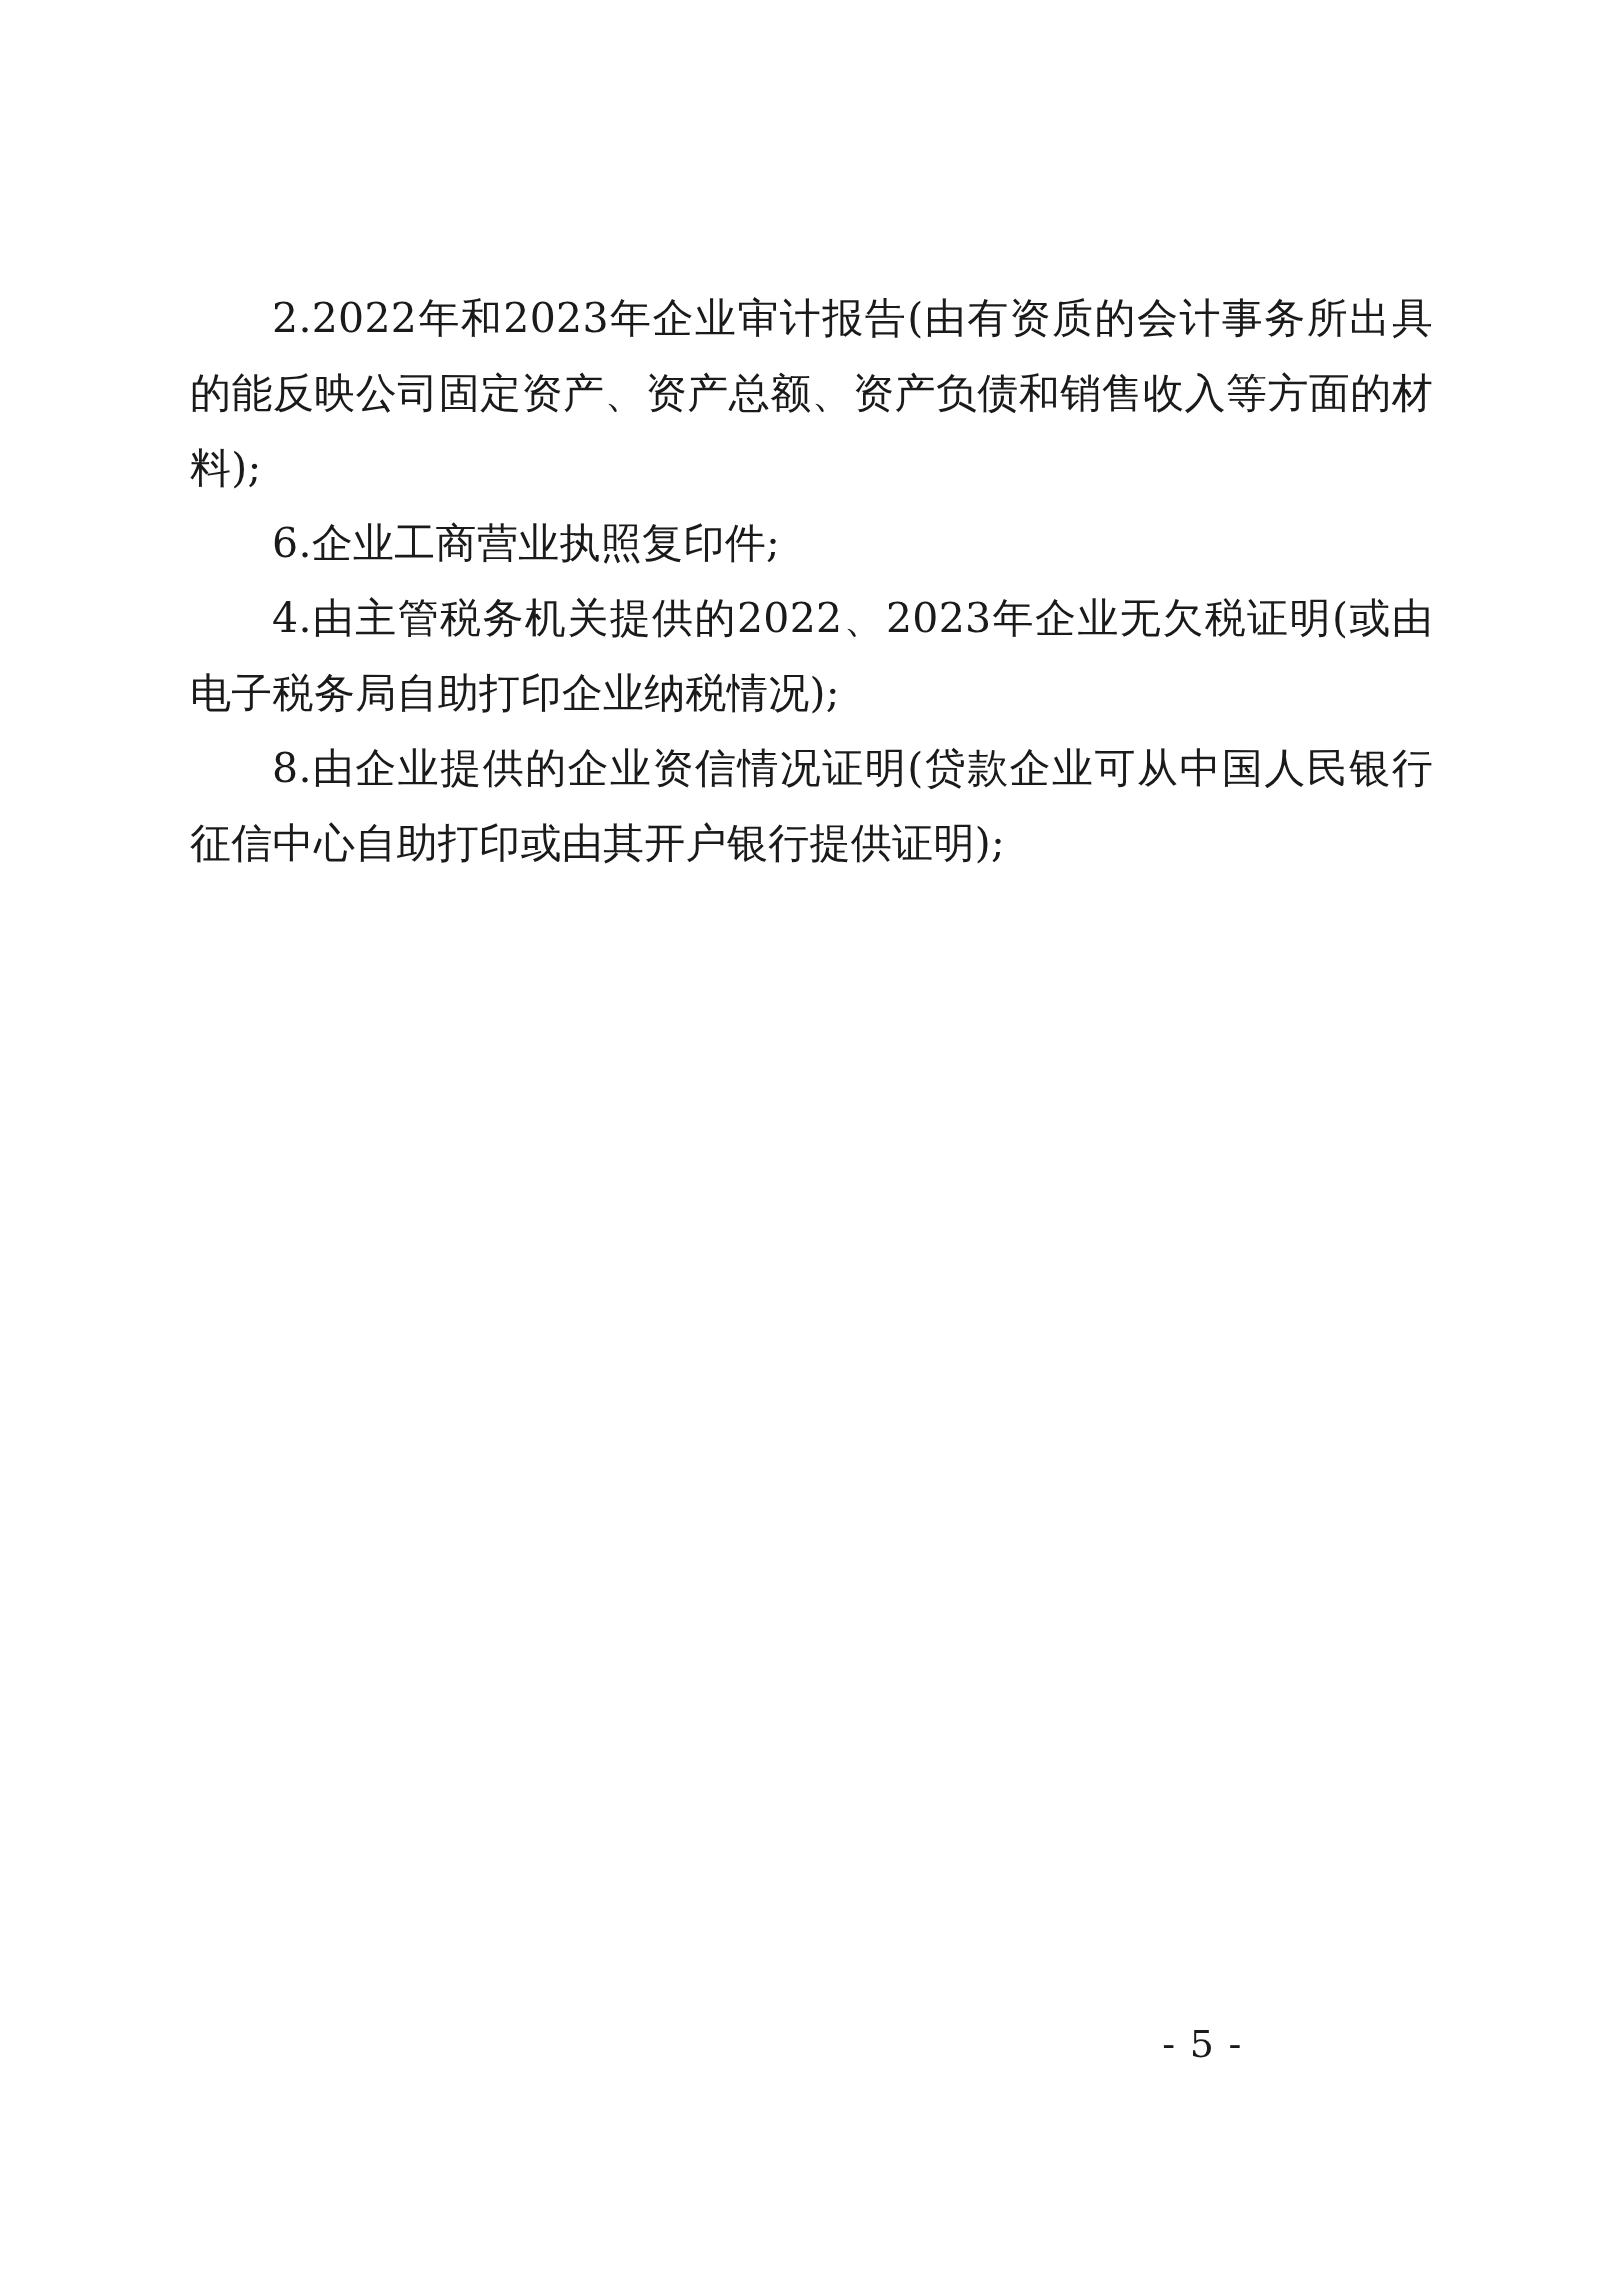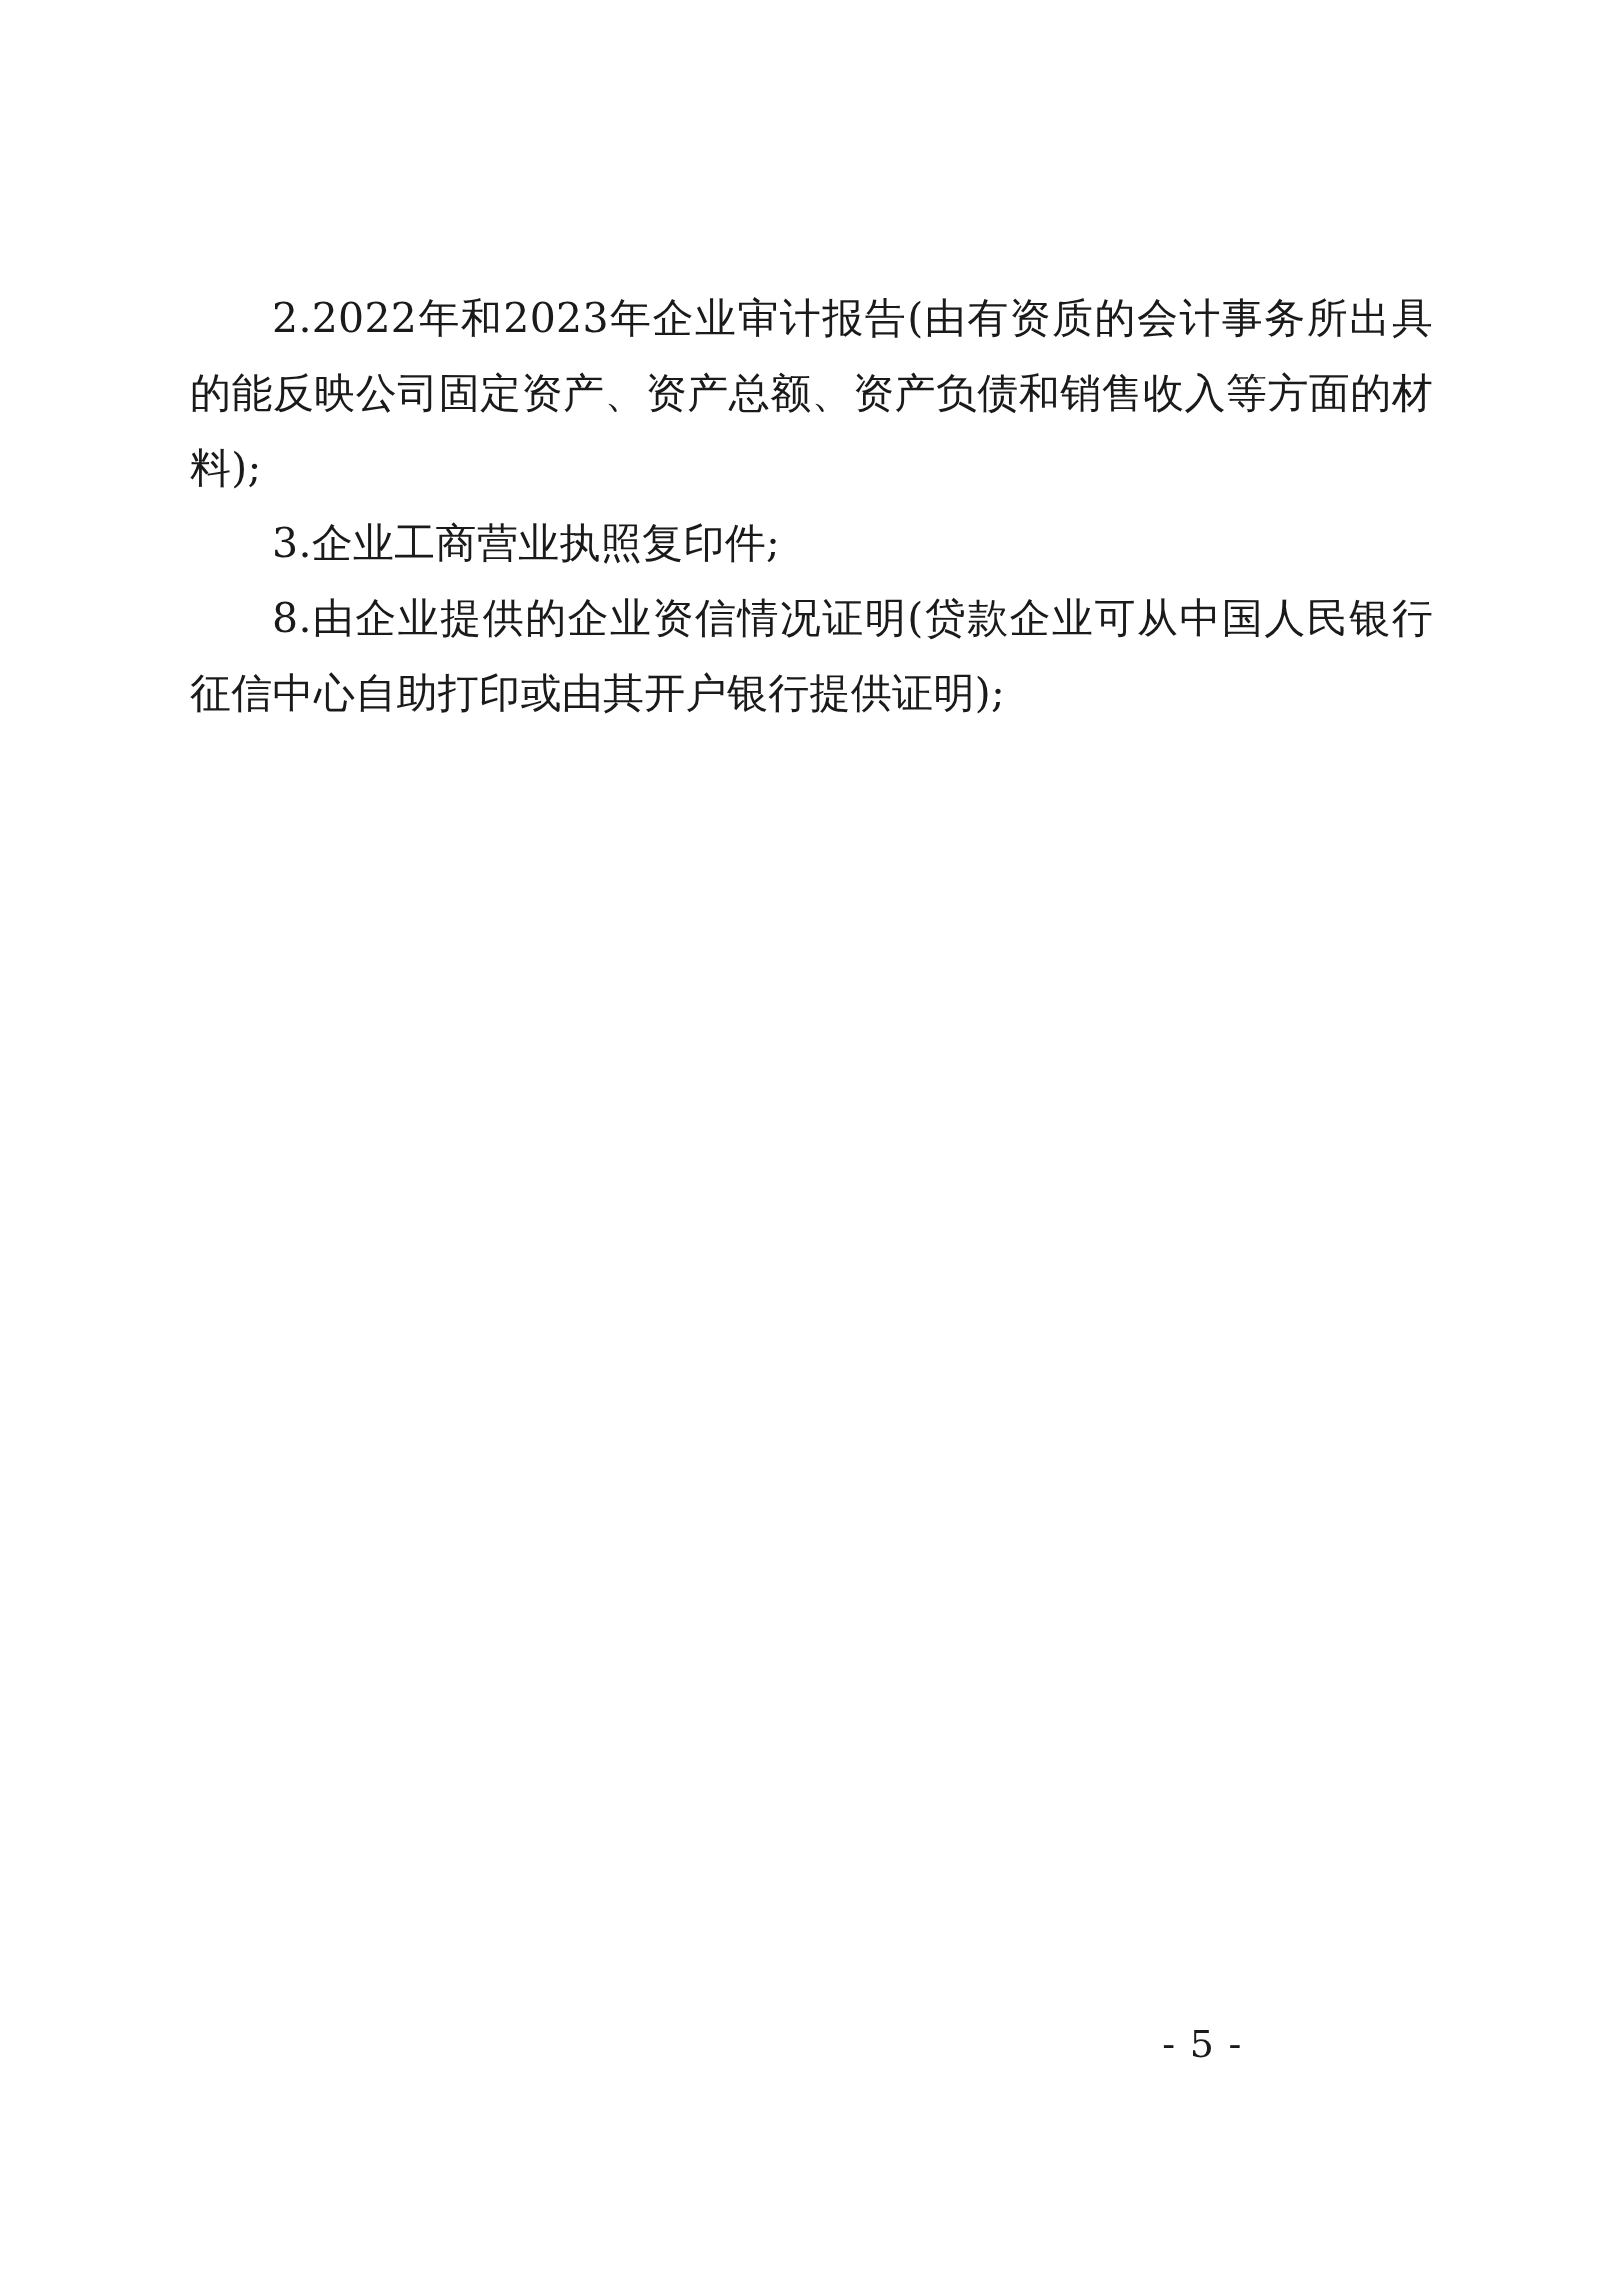--- a/index.html
+++ b/index.html
@@ -55,20 +55,21 @@
     display: inline-block;
     margin-left: 1060px;
   }
 </style>
 </head>
 <body>
 
 <div class="page">
   <div class="content">
     <p class="para">2.2022年和2023年企业审计报告(由有资质的会计事务所出具的能反映公司固定资产、资产总额、资产负债和销售收入等方面的材料);</p>
-    <p class="para">3.企业工商营业执照复印件;</p>
+    <p class="para">6.企业工商营业执照复印件;</p>
+    <p class="para">4.由主管税务机关提供的2022、2023年企业无欠税证明(或由电子税务局自助打印企业纳税情况);</p>
     <p class="para">8.由企业提供的企业资信情况证明(贷款企业可从中国人民银行征信中心自助打印或由其开户银行提供证明);</p>
   </div>
   <div class="page-number">
     <span class="pn-inner">- 5 -</span>
   </div>
 </div>
 
 
 </body></html>

